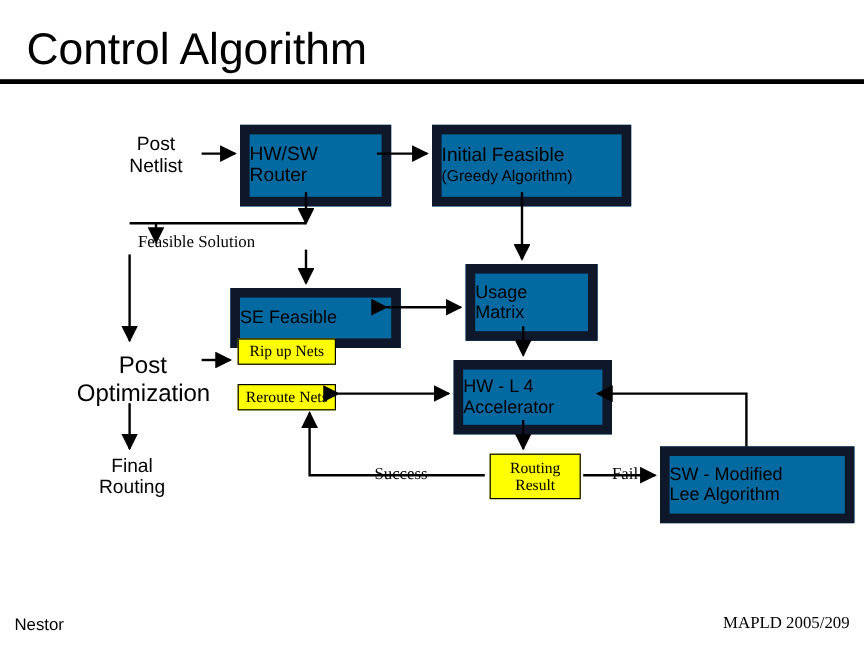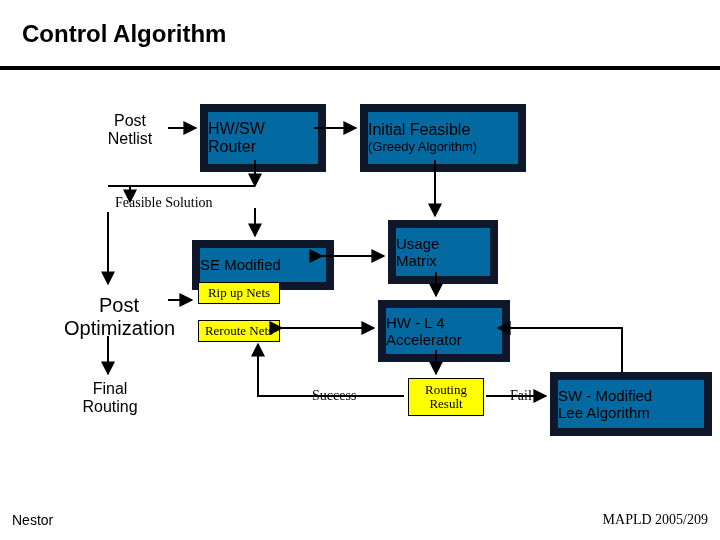--- a/index.html
+++ b/index.html
@@ -1,18 +1,18 @@
 <!DOCTYPE html>
 <html><head>
 <meta charset="utf-8">
 <style>
   html,body{margin:0;padding:0;width:720px;height:540px;background:#fff;
     font-family:Arial,Helvetica,sans-serif;color:#000;overflow:hidden}
   .slide{position:relative;width:720px;height:540px}
-  .title{position:absolute;left:22px;top:20px;font-size:24px;font-weight:bold}
+  .title{position:absolute;left:22px;top:20px;font-size:37px;font-weight:normal}
   .hr{position:absolute;left:0;top:66px;width:720px;height:4px;background:#000}
   .box{position:absolute;background:#0369a1;border:8px solid #0f172a;
     text-align:left;display:flex;flex-direction:column;justify-content:center;
     line-height:1.15}
   .small{position:absolute;background:#ffff00;border:1.5px solid #000;
     text-align:center;display:flex;align-items:center;justify-content:center;
     font-family:'Times New Roman',serif;font-size:13px}
   .lbl{position:absolute;text-align:center}
   .serif{font-family:'Times New Roman',serif}
   svg.arrows{position:absolute;left:0;top:0;width:720px;height:540px;
@@ -40,21 +40,21 @@
   <div class="lbl serif" style="left:510px;top:388px;font-size:14px">Fail</div>
 
   <div class="box" style="left:200px;top:104px;width:110px;height:52px;font-size:16px;white-space:pre">HW/SW
 Router</div>
 
   <div class="box" style="left:360px;top:104px;width:150px;height:52px">
     <div style="font-size:16px">Initial Feasible</div>
     <div style="font-size:13px">(Greedy Algorithm)</div>
   </div>
 
-  <div class="box" style="left:192px;top:240px;width:126px;height:34px;font-size:15px">SE Modified</div>
+  <div class="box" style="left:192px;top:240px;width:126px;height:34px;font-size:15px">SE Feasible</div>
 
   <div class="box" style="left:388px;top:220px;width:94px;height:48px;font-size:15px;white-space:pre">Usage
 Matrix</div>
 
   <div class="small" style="left:198px;top:282px;width:80px;height:20px">Rip up Nets</div>
   <div class="small" style="left:198px;top:320px;width:80px;height:20px">Reroute Nets</div>
 
   <div class="box" style="left:378px;top:300px;width:116px;height:46px;font-size:15px;white-space:pre">HW - L 4
 Accelerator</div>
 

